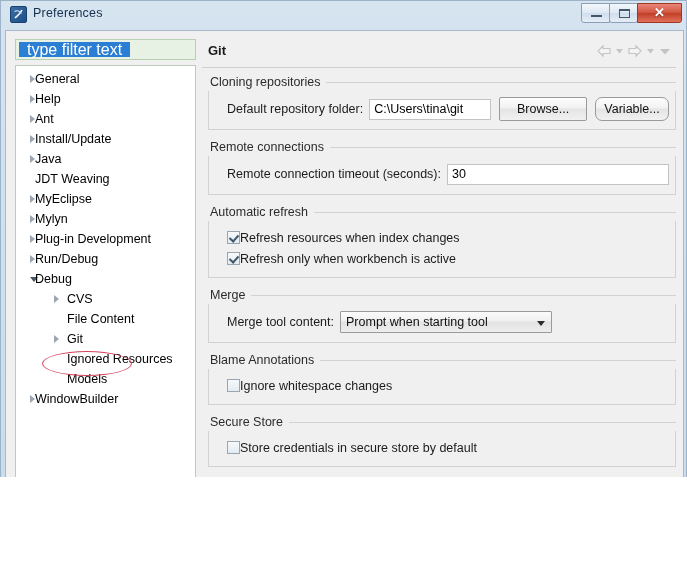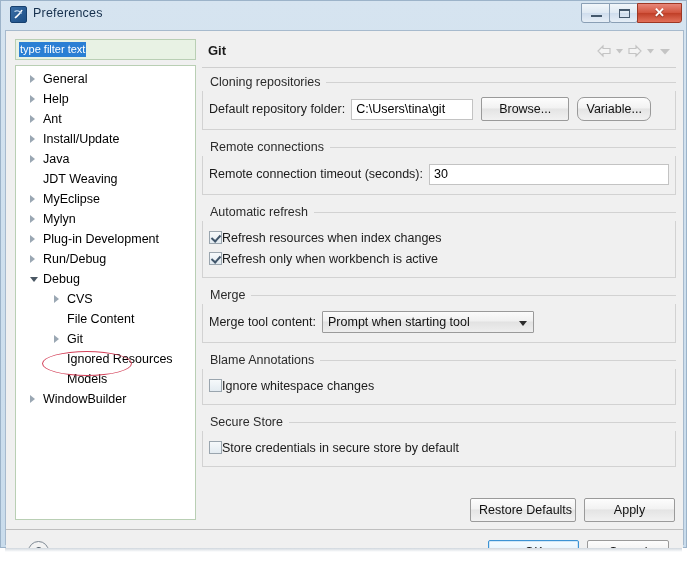--- a/index.html
+++ b/index.html
@@ -9,21 +9,21 @@
   }
   body {
     font-family: "Liberation Sans", sans-serif;
     font-size: 12px;
     color: #000000;
   }
 
   #screen {
     position: relative;
     width: 687px;
-    height: 561px;
+    height: 477px;
     overflow: hidden;
     background: #7dd3fc;
   }
 
   
   .window {
     position: absolute;
     left: 0; top: 0;
     width: 687px;
     height: 548px;
@@ -125,23 +125,23 @@
     height: 21px;
     background: #e8f2e4;
     border: 1px solid #b9cfb4;
     box-sizing: border-box;
     padding: 2px 3px;
   }
   .filter-text {
     display: inline-block;
     background: #2a7fd4;
     color: #ffffff;
-    font-size: 11px;
+    font-size: 16px;
     line-height: 15px;
-    padding: 0 1px;
+    padding: 0 8px;
   }
 
   
   .tree-panel {
     position: absolute;
     left: 9px; top: 34px;
     width: 181px;
     height: 455px;
     background: #ffffff;
     border: 1px solid #b9cfb4;
@@ -170,21 +170,21 @@
     border-left-color: #9aa7b3;
   }
   .arrow.expanded {
     border-top: 5px solid #4a5763;
     border-left: 4px solid transparent;
     border-right: 4px solid transparent;
     top: 8px;
   }
   
   .lvl0 .arrow { left: 14px; }
-  .lvl0 .label { left: 27px; text-align: center; }
+  .lvl0 .label { left: 19px; text-align: center; }
   
   .lvl1 .arrow { left: 38px; }
   .lvl1 .label { left: 51px; }
 
   
   .annotation-ellipse {
     position: absolute;
     left: 36px;
     top: 320px;
     width: 90px;
@@ -243,22 +243,22 @@
     flex: 1 1 auto;
     height: 1px;
     background: #d2d2d2;
     margin-right: 0px;
   }
   .group-body {
     position: relative;
     border-left: 1px solid #d2d2d2;
     border-right: 1px solid #d2d2d2;
     border-bottom: 1px solid #d2d2d2;
-    margin: 0 0px 0 0;
-    padding: 6px 0 8px 0;
+    margin: 0 0px 0 6px;
+    padding: 6px 0 8px 12px;
   }
 
   .row {
     display: flex;
     align-items: center;
     padding: 0 6px 0 6px;
     height: 24px;
   }
   .row .lbl {
     font-size: 12.5px;

